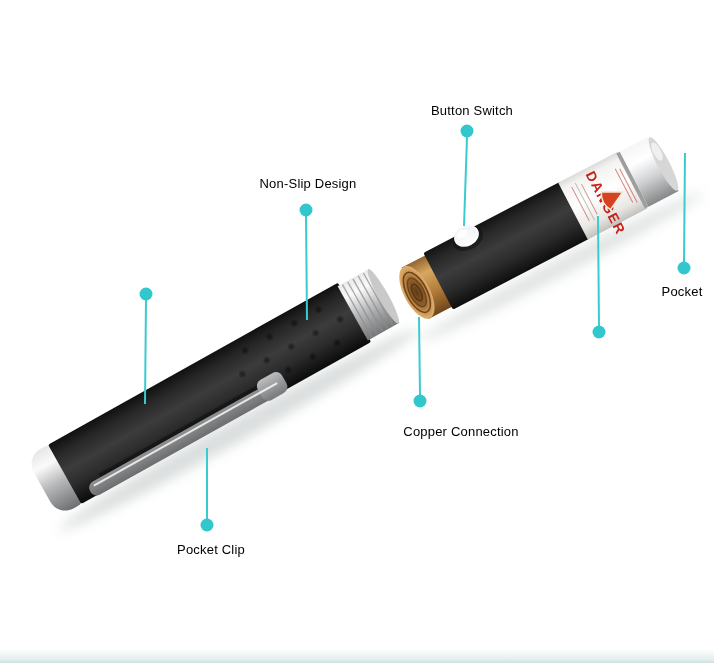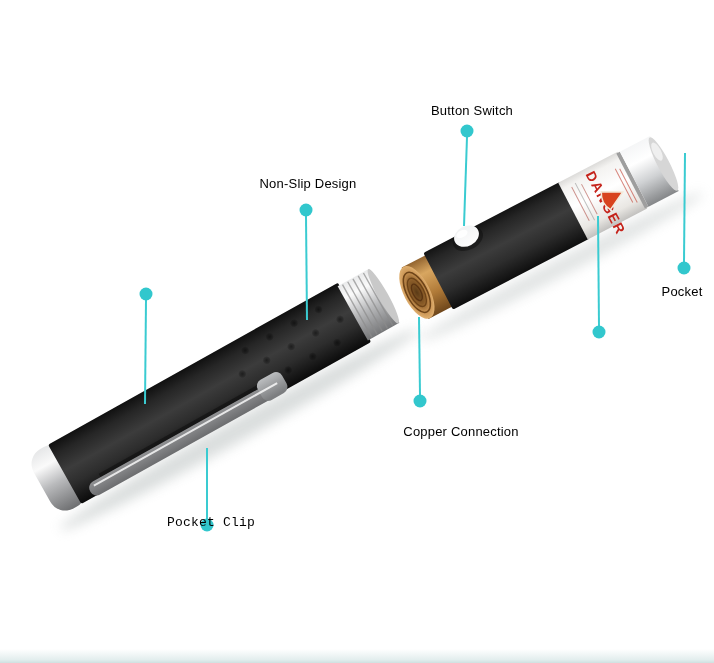--- a/index.html
+++ b/index.html
@@ -172,16 +172,16 @@
       <circle cx="599" cy="332" r="6.5"></circle>
       <circle cx="420" cy="401" r="6.5"></circle>
       <circle cx="207" cy="525" r="6.5"></circle>
     </g>
   </svg>
 
   <div class="callout-label" style="left:472px;top:100px;">Button Switch</div>
   <div class="callout-label" style="left:308px;top:173px;">Non-Slip Design</div>
   <div class="callout-label" style="left:682px;top:281px;">Pocket</div>
   <div class="callout-label" style="left:429px;top:421px;margin-left:32px;">Copper Connection</div>
-  <div class="callout-label" style="left:211px;top:512px;font-family:Liberation Mono, monospace;">Pocket Clip</div>
+  <div class="callout-label" style="left:211px;top:539px;">Pocket Clip</div>
 
   <div class="floor"></div>
 </div>
 
 </body></html>

